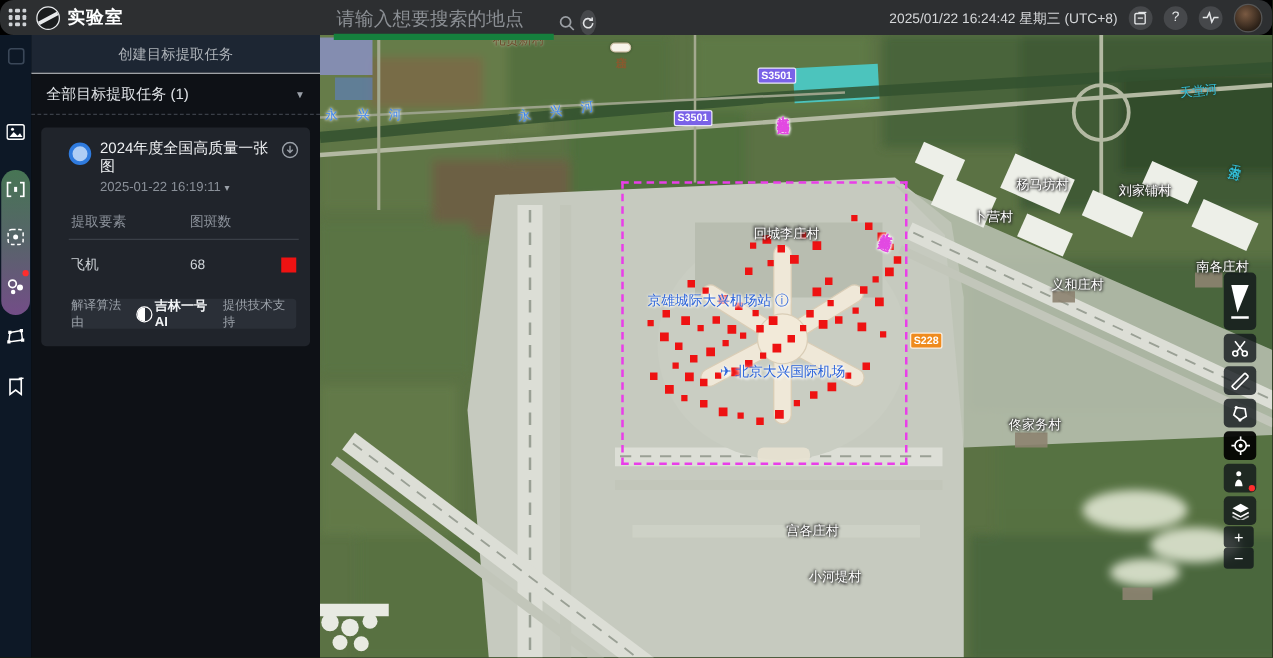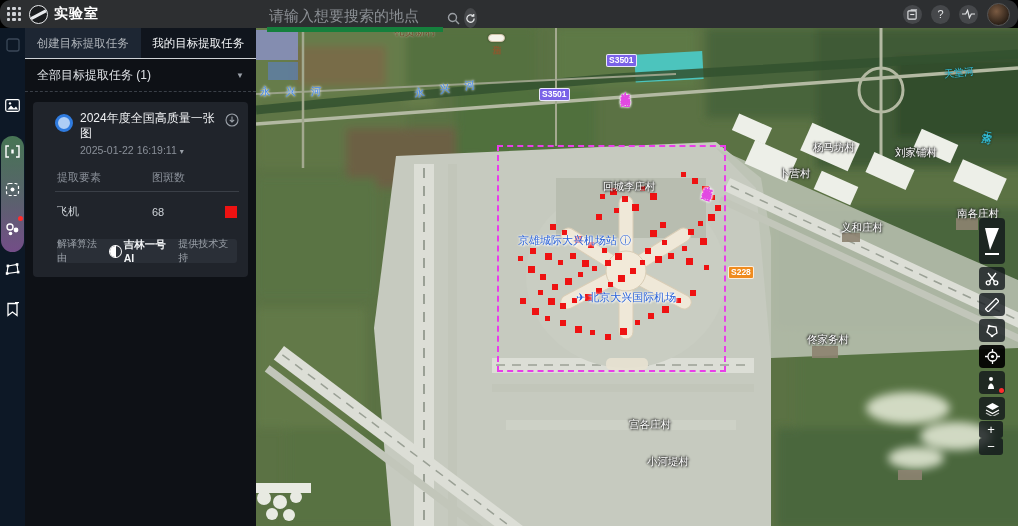--- a/index.html
+++ b/index.html
@@ -129,20 +129,21 @@
       </div>
       <div class="ic-btn" style="background:#46484b">
         <svg width="11" height="11" viewBox="0 0 12 12">
             <path d="M10 6a4 4 0 1 1-1.2-2.8" fill="none" stroke="#e3e5e7" stroke-width="1.4"></path>
             <path d="M9.5 1v2.5H7" fill="none" stroke="#e3e5e7" stroke-width="1.4"></path>
           </svg>
       </div>
     </div>
 
     <div class="tb-right">
+      <span class="tb-date">2025/01/22 16:24:42 星期三 (UTC+8)</span>
       <div class="circ">
         <svg width="11" height="11" viewBox="0 0 12 12">
             <rect x="1" y="2" width="9" height="9" rx="1" fill="none" stroke="#e3e5e7" stroke-width="1.2"></rect>
             <line x1="4" y1="1" x2="11" y2="1" stroke="#e3e5e7" stroke-width="1.2"></line>
             <line x1="3.5" y1="6" x2="8" y2="6" stroke="#e3e5e7" stroke-width="1.2"></line>
           </svg>
       </div>
       <div class="circ">?</div>
       <div class="circ">
         <svg width="13" height="10" viewBox="0 0 14 10">
@@ -202,21 +203,20 @@
           <path d="M2 1.5h9v12l-4.5-3.5L2 13.5Z" fill="none" stroke="#fff" stroke-width="1.3"></path>
           <line x1="9" y1="0.5" x2="13" y2="0.5" stroke="#fff" stroke-width="1.3"></line>
           <line x1="11" y1="-1" x2="11" y2="2" stroke="#fff" stroke-width="1.3"></line>
         </svg>
     </div>
   </div>
 
   <div id="panel">
     <div id="tabs">
         <div class="tab">创建目标提取任务</div>
-        <div class="tab active">我的目标提取任务</div>
       </div>
     <div class="filter-row">
       <span>全部目标提取任务 (1)</span>
       <span class="chev">▼</span>
     </div>
     <div class="card">
       <div class="card-head">
         <div class="radio"></div>
         <div class="ct">
           <div class="ct-title">2024年度全国高质量一张图</div>

